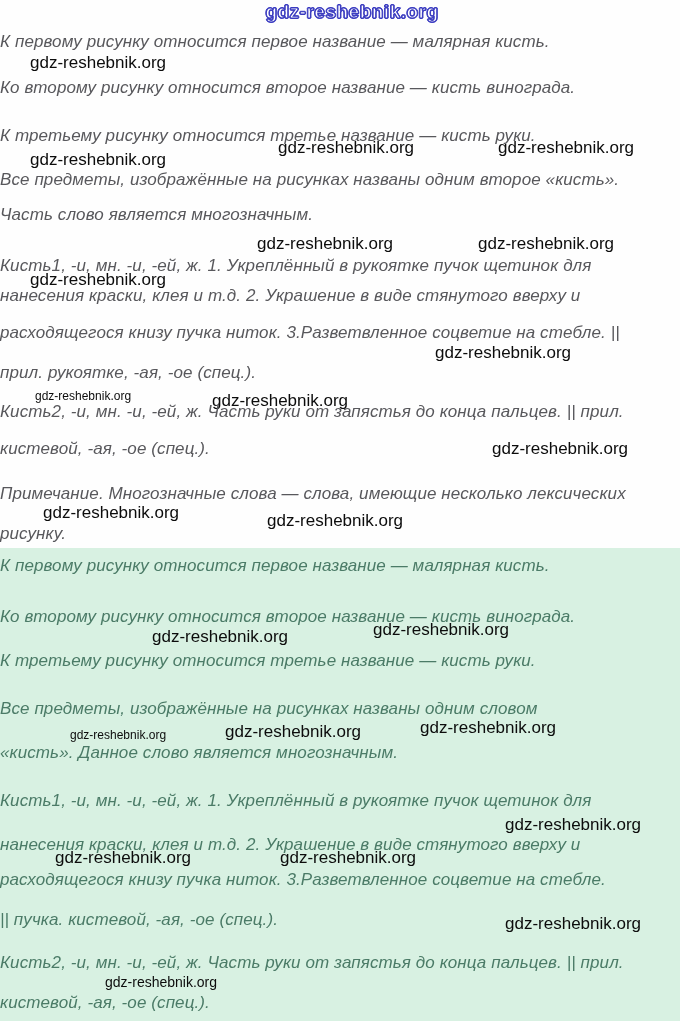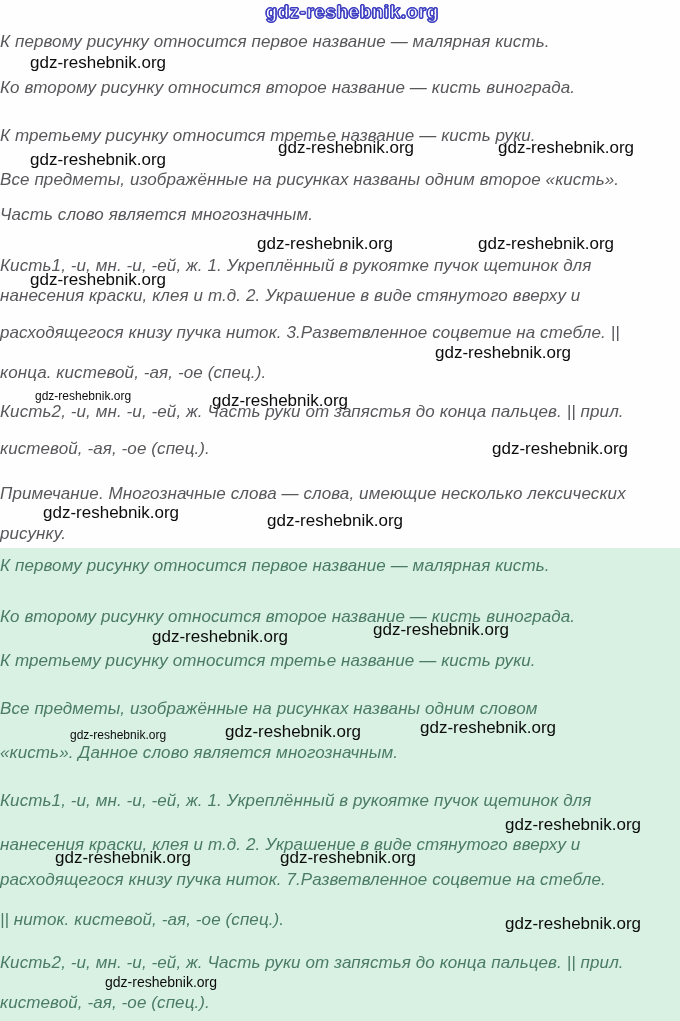--- a/index.html
+++ b/index.html
@@ -84,21 +84,21 @@
       <div class="line wm" style="left: 30px; top: 151px;">gdz-reshebnik.org</div>
       <div class="line text" style="left: 0px; top: 171px;">Все предметы, изображённые на рисунках названы одним второе «кисть».</div>
       <div class="line text" style="left: 0px; top: 206px;">Часть слово является многозначным.</div>
       <div class="line wm" style="left: 257px; top: 235px;">gdz-reshebnik.org</div>
       <div class="line wm" style="left: 478px; top: 235px;">gdz-reshebnik.org</div>
       <div class="line text" style="left: 0px; top: 257px;">Кисть1, -и, мн. -и, -ей, ж. 1. Укреплённый в рукоятке пучок щетинок для</div>
       <div class="line wm" style="left: 30px; top: 271px;">gdz-reshebnik.org</div>
       <div class="line text" style="left: 0px; top: 287px;">нанесения краски, клея и т.д. 2. Украшение в виде стянутого вверху и</div>
       <div class="line text" style="left: 0px; top: 324px;">расходящегося книзу пучка ниток. 3.Разветвленное соцветие на стебле. ||</div>
       <div class="line wm" style="left: 435px; top: 344px;">gdz-reshebnik.org</div>
-      <div class="line text" style="left: 0px; top: 364px;">конца. кистевой, -ая, -ое (спец.).</div>
+      <div class="line text" style="left: 0px; top: 364px;">прил. рукоятке, -ая, -ое (спец.).</div>
       <div class="line wm-small" style="left: 35px; top: 390px;">gdz-reshebnik.org</div>
       <div class="line wm" style="left: 212px; top: 392px;">gdz-reshebnik.org</div>
       <div class="line text" style="left: 0px; top: 403px;">Кисть2, -и, мн. -и, -ей, ж. Часть руки от запястья до конца пальцев. || прил.</div>
       <div class="line text" style="left: 0px; top: 440px;">кистевой, -ая, -ое (спец.).</div>
       <div class="line wm" style="left: 492px; top: 440px;">gdz-reshebnik.org</div>
       <div class="line text" style="left: 0px; top: 485px;">Примечание. Многозначные слова — слова, имеющие несколько лексических</div>
       <div class="line wm" style="left: 43px; top: 504px;">gdz-reshebnik.org</div>
       <div class="line wm" style="left: 267px; top: 512px;">gdz-reshebnik.org</div>
       <div class="line text" style="left: 0px; top: 525px;">рисунку.</div>
     </div>
@@ -111,20 +111,20 @@
       <div class="line text green" style="left: 0px; top: 700px;">Все предметы, изображённые на рисунках названы одним словом</div>
       <div class="line wm" style="left: 420px; top: 719px;">gdz-reshebnik.org</div>
       <div class="line wm" style="left: 225px; top: 723px;">gdz-reshebnik.org</div>
       <div class="line wm-small" style="left: 70px; top: 729px;">gdz-reshebnik.org</div>
       <div class="line text green" style="left: 0px; top: 744px;">«кисть». Данное слово является многозначным.</div>
       <div class="line text green" style="left: 0px; top: 792px;">Кисть1, -и, мн. -и, -ей, ж. 1. Укреплённый в рукоятке пучок щетинок для</div>
       <div class="line wm" style="left: 505px; top: 816px;">gdz-reshebnik.org</div>
       <div class="line text green" style="left: 0px; top: 836px;">нанесения краски, клея и т.д. 2. Украшение в виде стянутого вверху и</div>
       <div class="line wm" style="left: 55px; top: 849px;">gdz-reshebnik.org</div>
       <div class="line wm" style="left: 280px; top: 849px;">gdz-reshebnik.org</div>
-      <div class="line text green" style="left: 0px; top: 871px;">расходящегося книзу пучка ниток. 7.Разветвленное соцветие на стебле.</div>
-      <div class="line text green" style="left: 0px; top: 911px;">|| ниток. кистевой, -ая, -ое (спец.).</div>
+      <div class="line text green" style="left: 0px; top: 871px;">расходящегося книзу пучка ниток. 3.Разветвленное соцветие на стебле.</div>
+      <div class="line text green" style="left: 0px; top: 911px;">|| пучка. кистевой, -ая, -ое (спец.).</div>
       <div class="line wm" style="left: 505px; top: 915px;">gdz-reshebnik.org</div>
       <div class="line text green" style="left: 0px; top: 954px;">Кисть2, -и, мн. -и, -ей, ж. Часть руки от запястья до конца пальцев. || прил.</div>
       <div class="line wm-med" style="left: 105px; top: 975px;">gdz-reshebnik.org</div>
       <div class="line text green" style="left: 0px; top: 994px;">кистевой, -ая, -ое (спец.).</div>
     </div>
 </div>
 
 </body></html>

